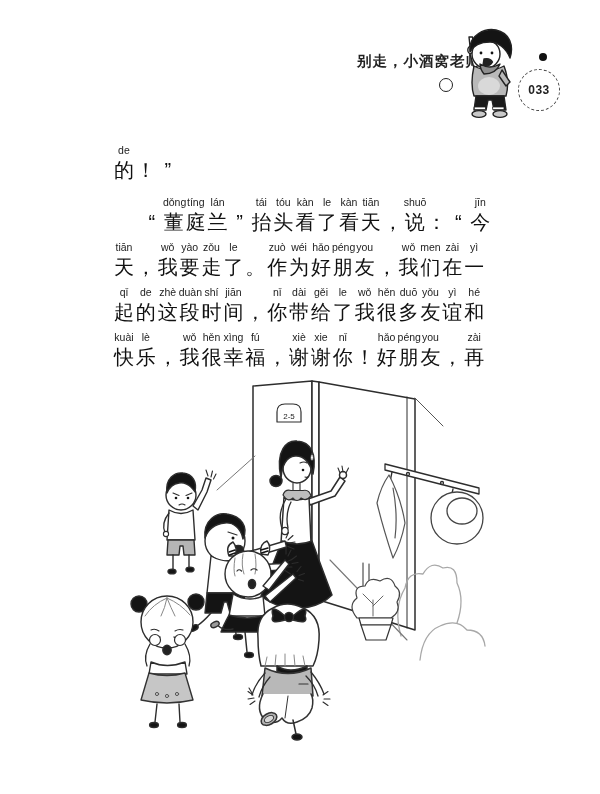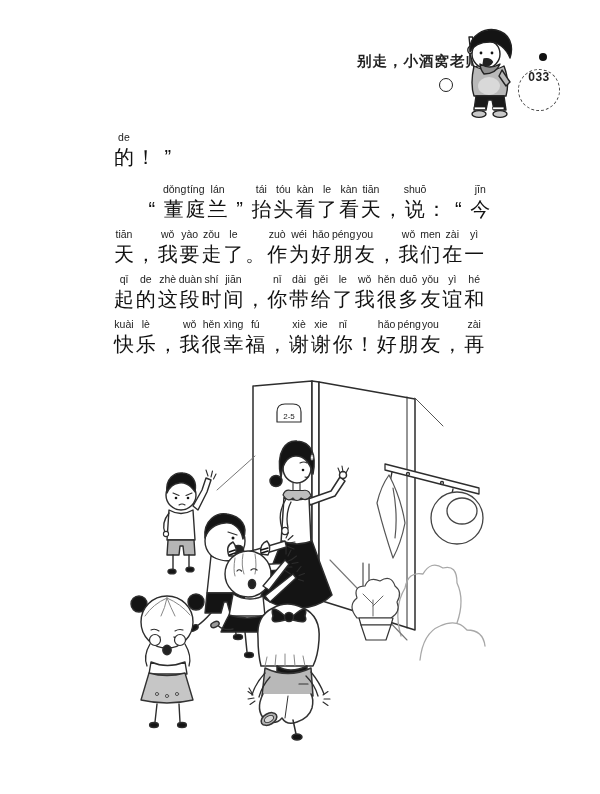--- a/index.html
+++ b/index.html
@@ -6,24 +6,24 @@
   .page{position:relative;width:600px;height:794px;background:#fff;overflow:hidden;
         font-family:"Liberation Sans",sans-serif;color:#1c1c1c;}
   
   .chapter-title{position:absolute;left:357px;top:52px;font-size:14.5px;font-weight:bold;
         letter-spacing:1px;color:#222;}
   .title-circle{position:absolute;left:439px;top:78px;width:12px;height:12px;border:1.6px solid #222;
         border-radius:50%;}
   .mascot{position:absolute;left:462px;top:24px;}
   .header-dot{position:absolute;left:539px;top:53px;width:8px;height:8px;background:#111;border-radius:50%;}
   .page-badge{position:absolute;left:518px;top:69px;width:40px;height:40px;border:1.6px dashed #444;
-        border-radius:50%;display:flex;align-items:flex-start;justify-content:center;
+        border-radius:50%;display:flex;align-items:center;justify-content:center;
         font-size:12px;font-weight:bold;color:#222;letter-spacing:.5px;}
   
-  .text-block{position:absolute;left:113px;top:131px;width:382px;}
+  .text-block{position:absolute;left:113px;top:144px;width:382px;}
   .text-line{height:40px;margin-bottom:5px;white-space:nowrap;}
   .text-line.first{margin-bottom:12px;}
   .text-line.indent{padding-left:28px;}
   .tk{display:inline-block;width:21.9px;text-align:center;vertical-align:top;}
   .py{display:block;height:13px;line-height:13px;font-size:10.5px;color:#222;white-space:nowrap;}
   .hz{display:block;font-size:20px;line-height:26px;color:#111;}
   
   .scene{position:absolute;left:105px;top:378px;}
 </style>
 </head>

